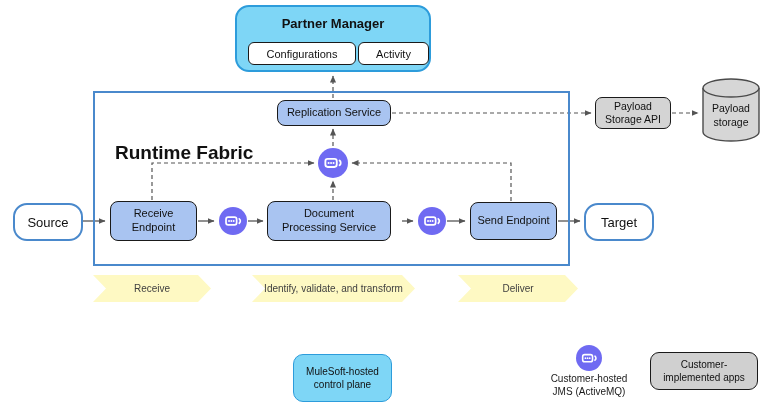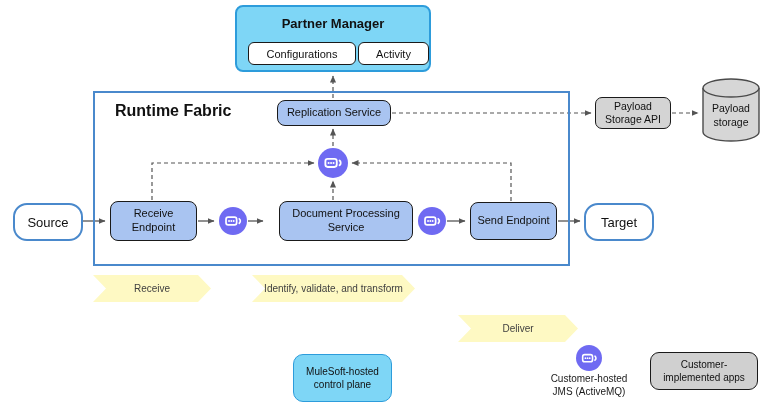--- a/index.html
+++ b/index.html
@@ -9,27 +9,27 @@
 
   .abs { position:absolute; }
   .flexc { display:flex; align-items:center; justify-content:center; text-align:center; }
 
   
   #connectors { position:absolute; left:0; top:0; width:768px; height:402px; z-index:1; }
 
   .node { z-index:2; }
 
   
-  .pm-box { background:#7ED6F6; border:2px solid #2D9CDB; border-radius:8px; }
+  .pm-box { background:#7ED6F6; border:2px solid #2D9CDB; border-radius:14px; }
   .pm-title { font-weight:bold; font-size:13px; }
   .pm-inner { background:#fff; border:1.4px solid #1a1a1a; border-radius:6px; font-size:11px; }
 
   
   .rf-box { background:transparent; border:2px solid #4A89CC; }
-  .rf-title { font-weight:bold; font-size:16px; }
+  .rf-title { font-weight:bold; font-size:19px;margin-top:40px; }
 
   
   .blue-app { background:#A9C4F1; border:1.5px solid #1a1a1a; border-radius:8px; font-size:11px; line-height:1.25; }
 
   
   .wb { background:#fff; border:2px solid #4A89CC; border-radius:14px; font-size:13px; }
 
   
   .gray-app { background:#D4D4D4; border:1.5px solid #1a1a1a; border-radius:7px; font-size:10.5px; line-height:1.25; }
 
@@ -88,21 +88,21 @@
   </div>
 
   <div class="abs node rf-box" style="left:93px; top:91px; width:477px; height:175px;">
     <div class="abs rf-title" style="left:20px; top:9px;">Runtime Fabric</div>
   </div>
 
   <div class="abs node blue-app flexc" style="left:277px; top:100px; width:114px; height:26px;">Replication Service</div>
 
   <div class="abs node blue-app flexc" style="left:110px; top:201px; width:87px; height:40px; padding:0 10px;">Receive Endpoint</div>
 
-  <div class="abs node blue-app flexc" style="left:267px; top:201px; width:134px; height:40px; padding:0 8px;margin-left:12px;">Document Processing Service</div>
+  <div class="abs node blue-app flexc" style="left:267px; top:201px; width:124px; height:40px; padding:0 8px;">Document Processing Service</div>
 
   <div class="abs node blue-app flexc" style="left:470px; top:202px; width:87px; height:38px;">Send Endpoint</div>
 
   <div class="abs node wb flexc" style="left:13px; top:203px; width:70px; height:38px;">Source</div>
   <div class="abs node wb flexc" style="left:584px; top:203px; width:70px; height:38px;">Target</div>
 
   <div class="abs node gray-app flexc" style="left:595px; top:97px; width:76px; height:32px; padding:0 5px;">Payload Storage API</div>
 
   <div class="abs node" style="left:702px; top:78px; width:58px; height:64px;">
     <svg width="58" height="64" viewBox="0 0 58 64">
@@ -147,21 +147,21 @@
       <g fill="#fff">
           <circle cx="8" cy="12" r="0.95"></circle>
           <circle cx="10.3" cy="12" r="0.95"></circle>
           <circle cx="12.6" cy="12" r="0.95"></circle>
         </g>
     </svg>
   </div>
 
   <div class="abs node chevron flexc" style="left:93px; top:275px; width:118px; height:27px;">Receive</div>
   <div class="abs node chevron flexc" style="left:252px; top:275px; width:163px; height:27px;">Identify, validate, and transform</div>
-  <div class="abs node chevron flexc" style="left:458px; top:275px; width:120px; height:27px;margin-top:40px;">Deliver</div>
+  <div class="abs node chevron flexc" style="left:458px; top:275px; width:120px; height:27px;">Deliver</div>
 
   <div class="abs node legend-a flexc" style="left:293px; top:354px; width:99px; height:48px; padding:0 6px;">MuleSoft-hosted control plane</div>
 
   <div class="abs node jms-circle" style="left:576px; top:345px; width:26px; height:26px;">
     <svg viewBox="0 0 24 24">
         <g stroke="#fff" fill="none" stroke-width="1.7" stroke-linecap="round">
       <rect x="5" y="8.2" width="10.6" height="7.6" rx="2.2"></rect>
       <path d="M18.2,9.8 a2.8,2.8 0 0 1 0,4.4"></path>
         </g>
       <g fill="#fff">

